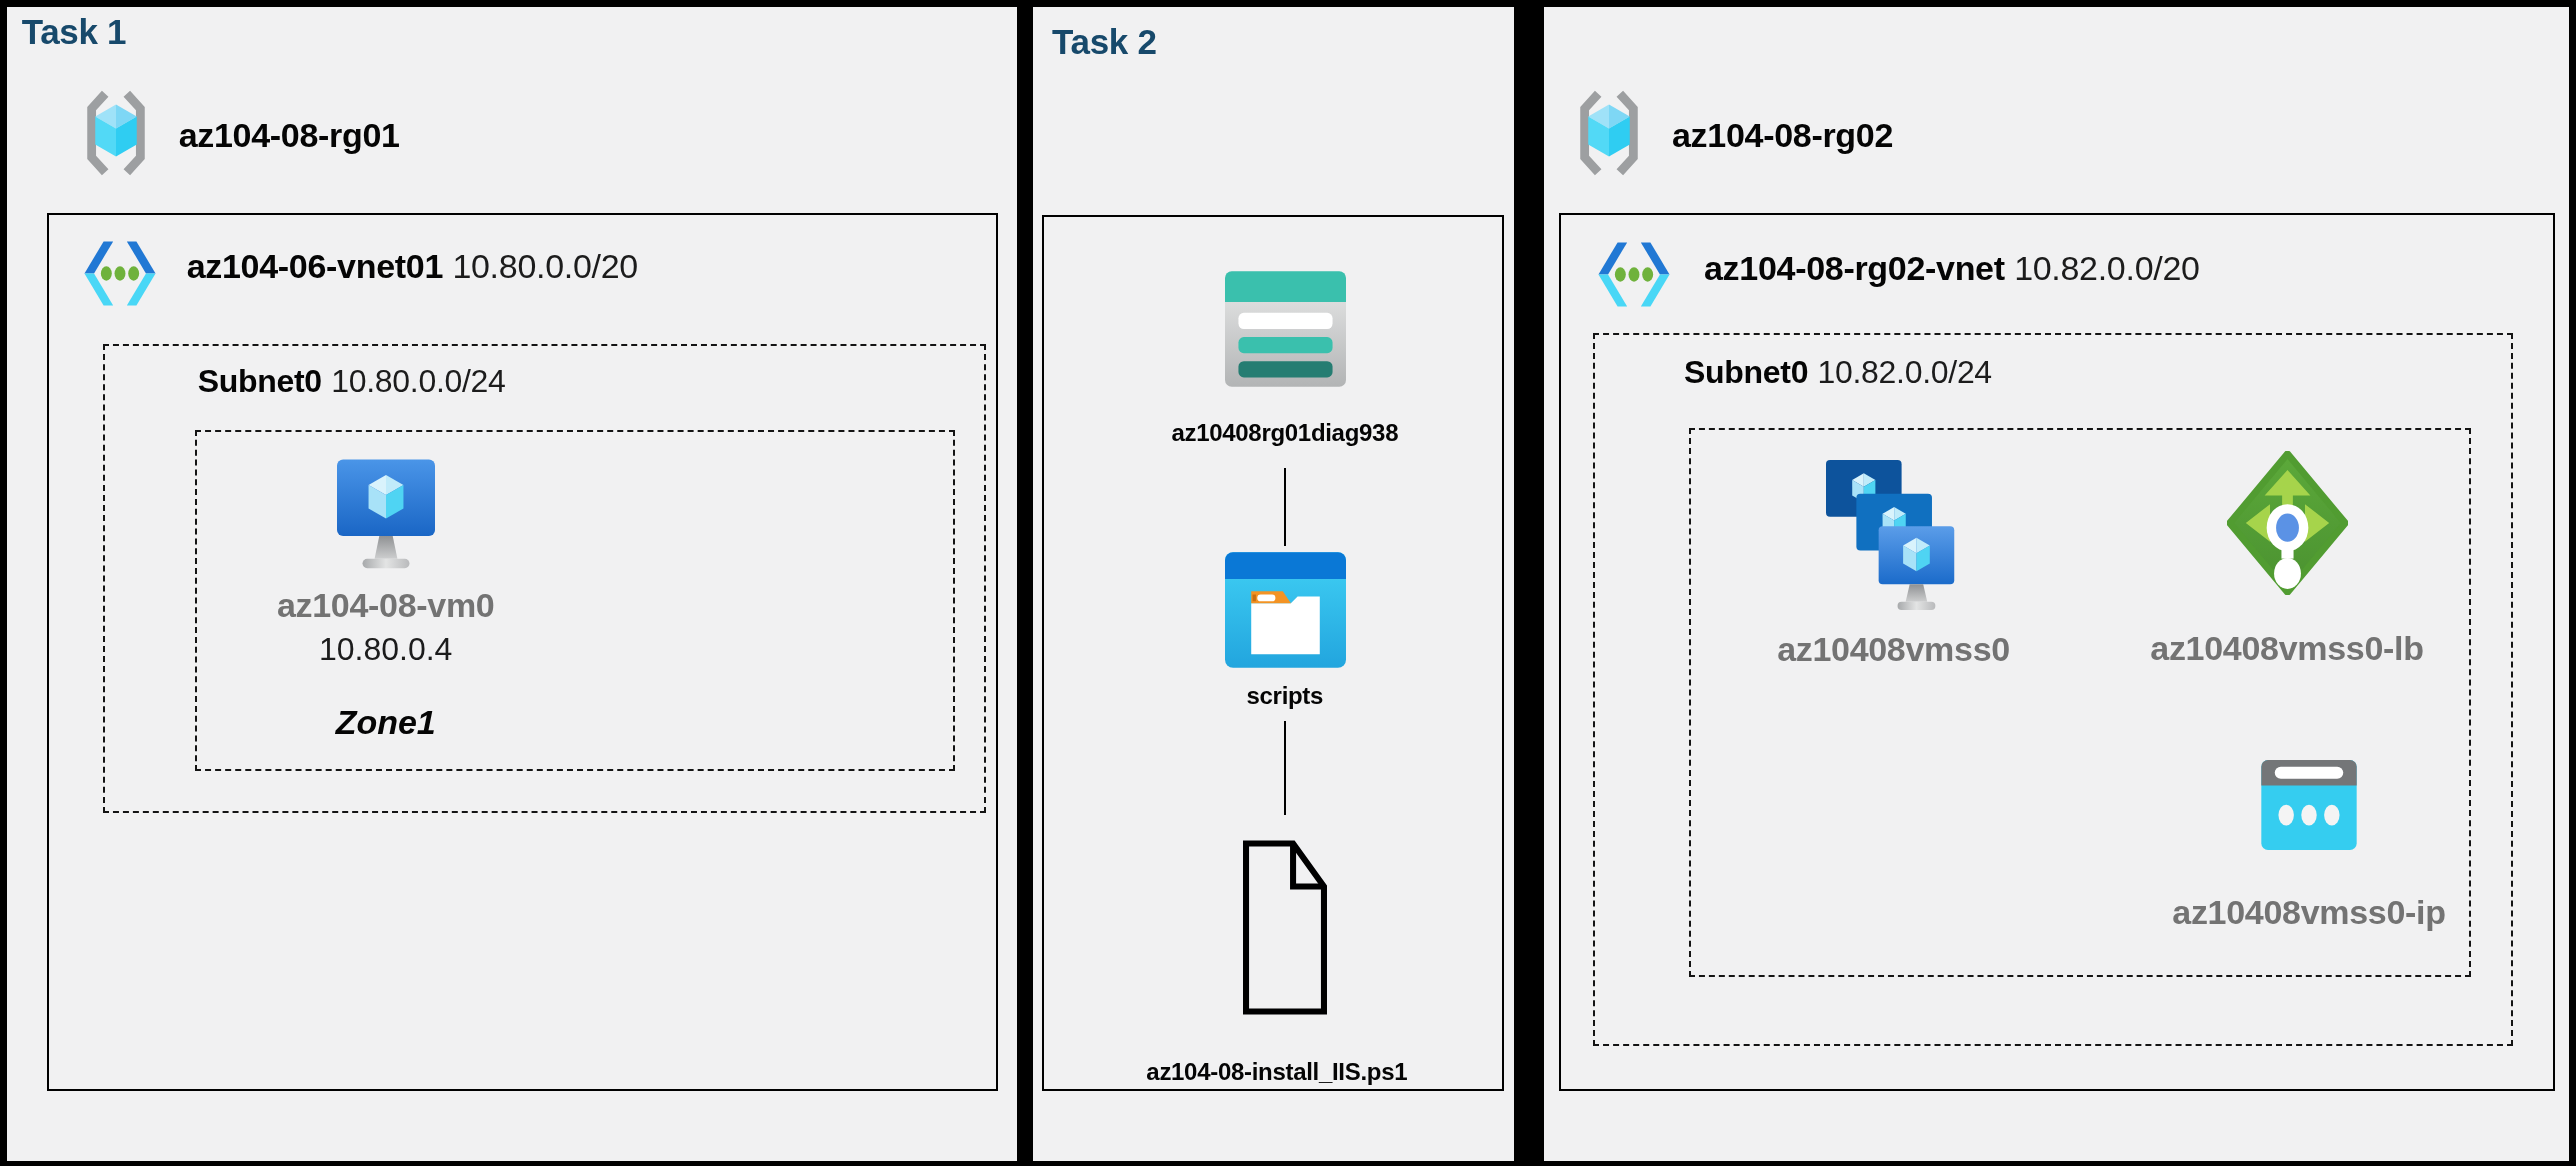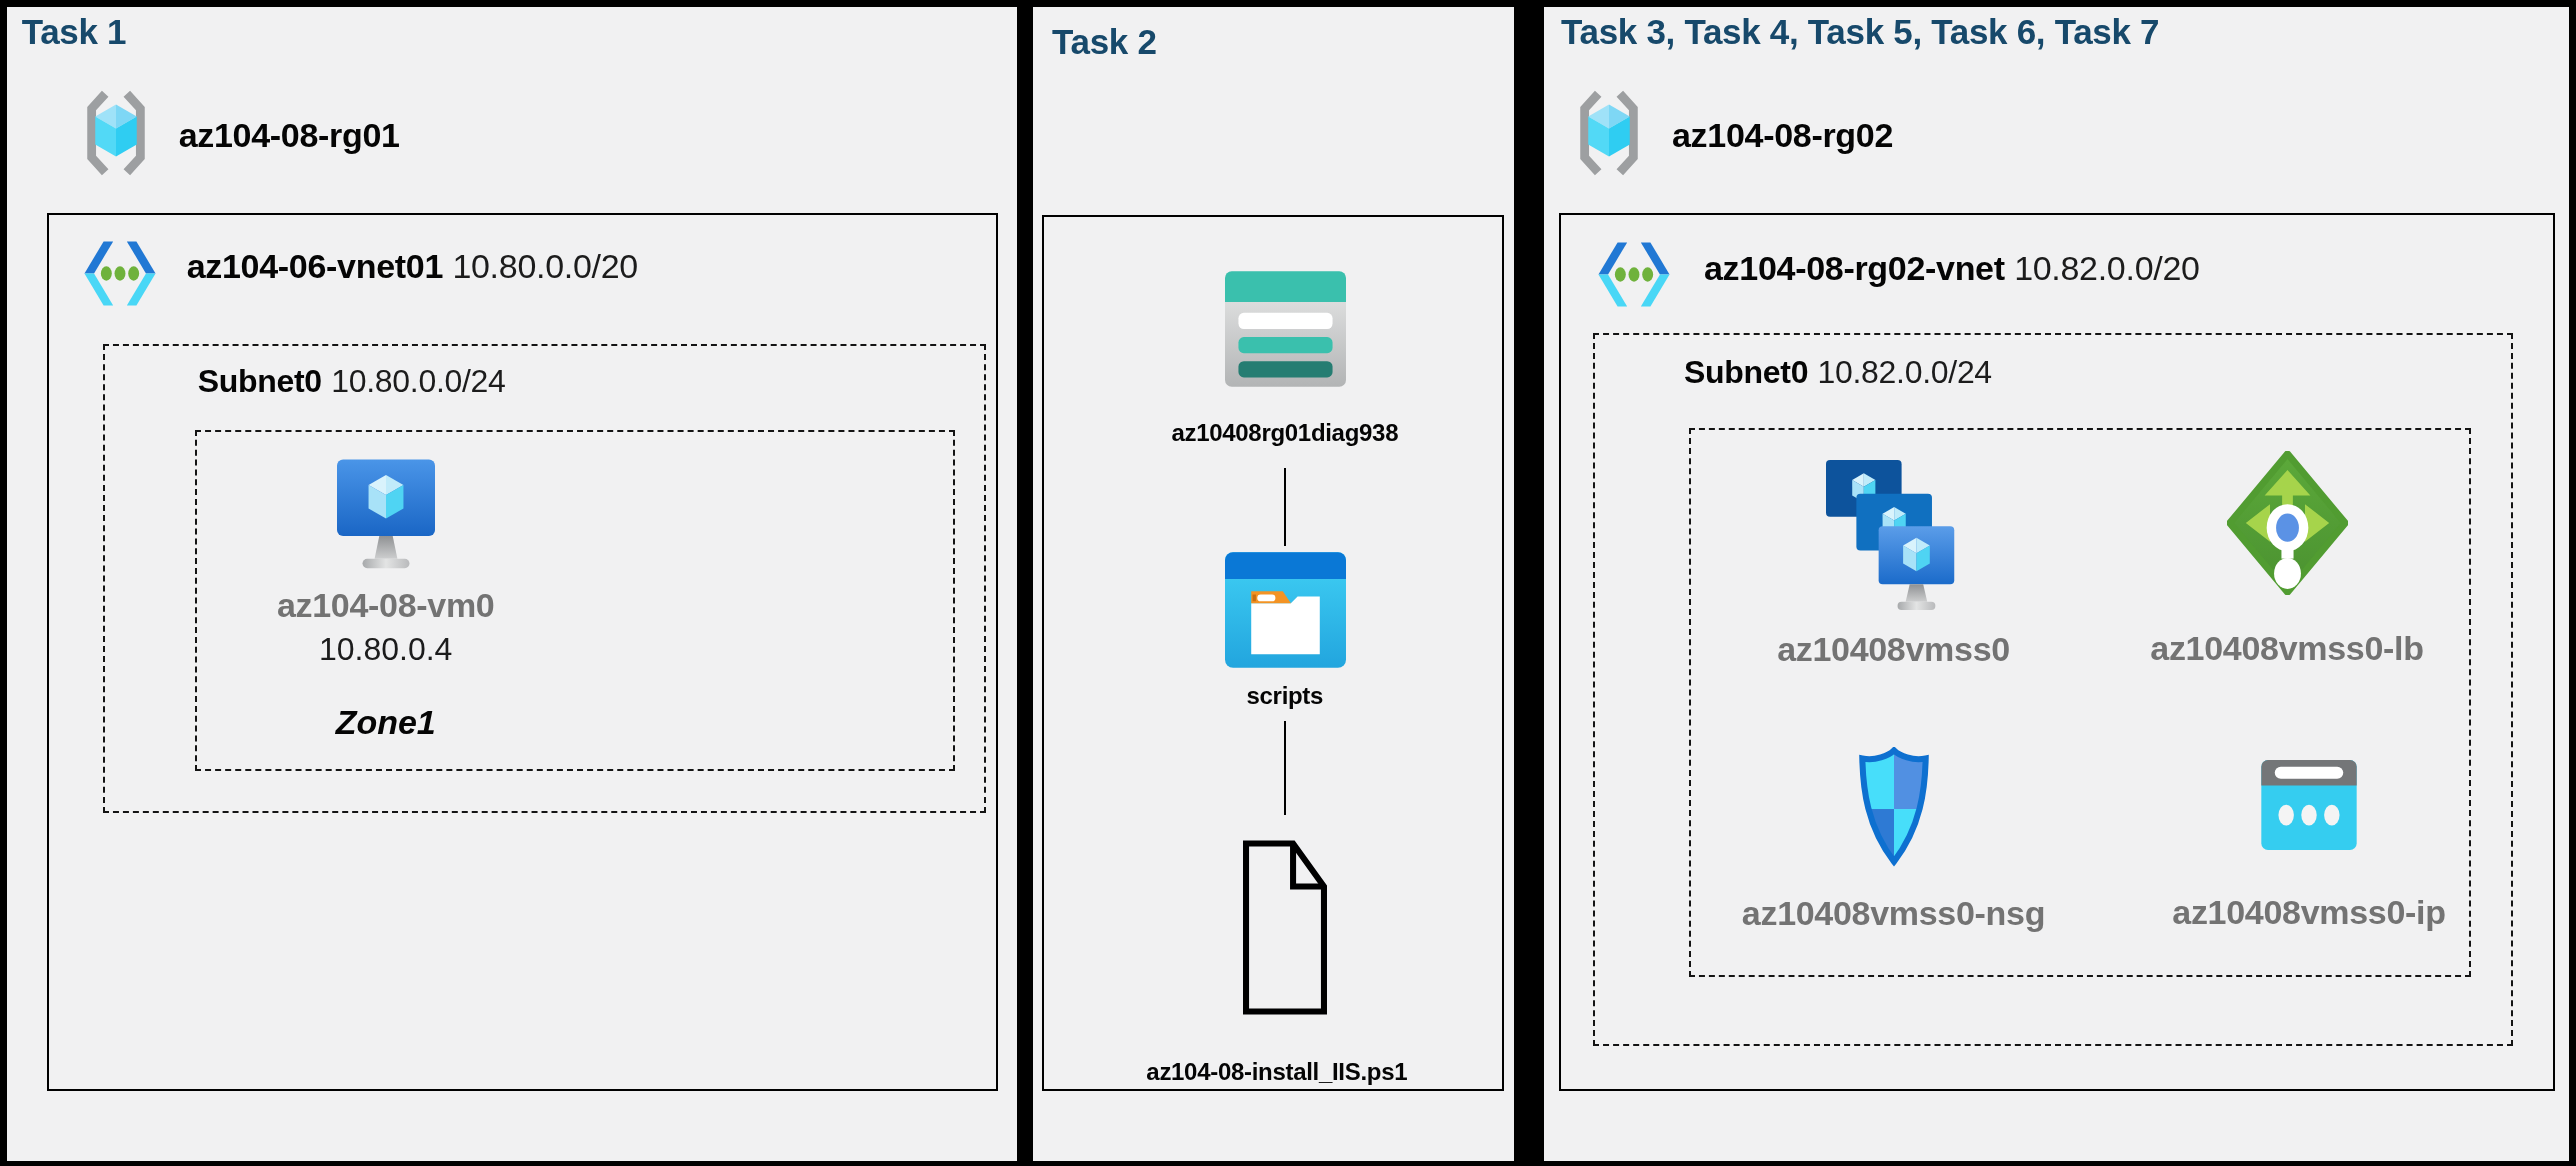--- a/index.html
+++ b/index.html
@@ -181,21 +181,20 @@
 
     <svg style="position:absolute;left:198px;top:622px" width="86" height="177" viewBox="0 0 128 262">
       <path d="M6,6 H76 L122,70 V256 H6 Z" fill="#f1f1f2" stroke="#000" stroke-width="9"></path>
       <path d="M76,6 V70 H122" fill="none" stroke="#000" stroke-width="9"></path>
     </svg>
     <div class="center-label" style="left:233px;top:841px">az104-08-install_IIS.ps1</div>
   </div>
 </section>
 
 <section class="panel" id="panel3">
-  <div class="panel-title" style="left:17px;top:5.4px">Task 3, Task 4, Task 5, Task 6, Task 7</div>
 
   <div class="rg-row">
     <svg class="rg-icon" style="left:27px;top:80px" width="76" height="92" viewBox="0 0 112 136">
       <path d="M40,10 L20,32 V104 L40,126" stroke="#9d9fa1" stroke-width="13" fill="none"></path>
       <path d="M72,10 L92,32 V104 L72,126" stroke="#9d9fa1" stroke-width="13" fill="none"></path>
       <g transform="translate(56,66) scale(1.18)">
         <polygon points="0,-34 -26,-19 0,-4" fill="#9fe2f8"></polygon>
         <polygon points="0,-34 26,-19 0,-4" fill="#7ed7f5"></polygon>
         <polygon points="-26,-19 -26,16 0,31 0,-4" fill="#52d9f6"></polygon>
         <polygon points="26,-19 26,16 0,31 0,-4" fill="#2fcdf2"></polygon>
@@ -247,32 +246,20 @@
             <polygon points="28,107 64,79 64,99 90,99 90,115 64,115 64,135" fill="#a6d44b"></polygon>
             <polygon points="152,107 116,79 116,99 90,99 90,115 116,115 116,135" fill="#a6d44b"></polygon>
             <rect x="81" y="104" width="18" height="56" fill="#ffffff"></rect>
             <ellipse cx="90" cy="182" rx="20" ry="23" fill="#ffffff"></ellipse>
             <ellipse cx="90" cy="114" rx="31" ry="35" fill="#ffffff"></ellipse>
             <ellipse cx="90" cy="114" rx="17" ry="21" fill="#5b92e5"></ellipse>
           </svg>
           <div class="block-name" style="margin-top:34px">az10408vmss0-lb</div>
         </div>
 
-        <div class="res-block" style="left:13.5px;top:317px;width:378px">
-          <svg width="84" height="120" viewBox="0 0 124 178">
-            <g clip-path="url(#shieldClip)">
-              <rect x="0" y="0" width="62" height="92" fill="#47defa"></rect>
-              <rect x="62" y="0" width="62" height="92" fill="#5190e2"></rect>
-              <rect x="0" y="92" width="62" height="86" fill="#2e7ad4"></rect>
-              <rect x="62" y="92" width="62" height="86" fill="#47defa"></rect>
-            </g>
-            <path d="M62,5 C54,13 34,21 15,17 C16,62 22,118 62,170 C102,118 108,62 109,17 C90,21 70,13 62,5 Z" fill="none" stroke="#0e70d0" stroke-width="9"></path>
-          </svg>
-          <div class="block-name" style="margin-top:27px">az10408vmss0-nsg</div>
-        </div>
 
         <div class="res-block" style="left:429px;top:330px;width:378px">
           <svg width="96" height="90" viewBox="0 0 142 134">
             <rect x="0" y="0" width="142" height="134" rx="10" fill="#35cdf0"></rect>
             <path d="M10,0 H132 A10,10 0 0 1 142,10 V38 H0 V10 A10,10 0 0 1 10,0 Z" fill="#747678"></path>
             <rect x="20" y="10" width="102" height="18" rx="9" fill="#ffffff"></rect>
             <ellipse cx="37" cy="82" rx="11.5" ry="15.5" fill="#f4f4f4"></ellipse>
             <ellipse cx="71" cy="82" rx="11.5" ry="15.5" fill="#f4f4f4"></ellipse>
             <ellipse cx="105" cy="82" rx="11.5" ry="15.5" fill="#f4f4f4"></ellipse>
           </svg>

